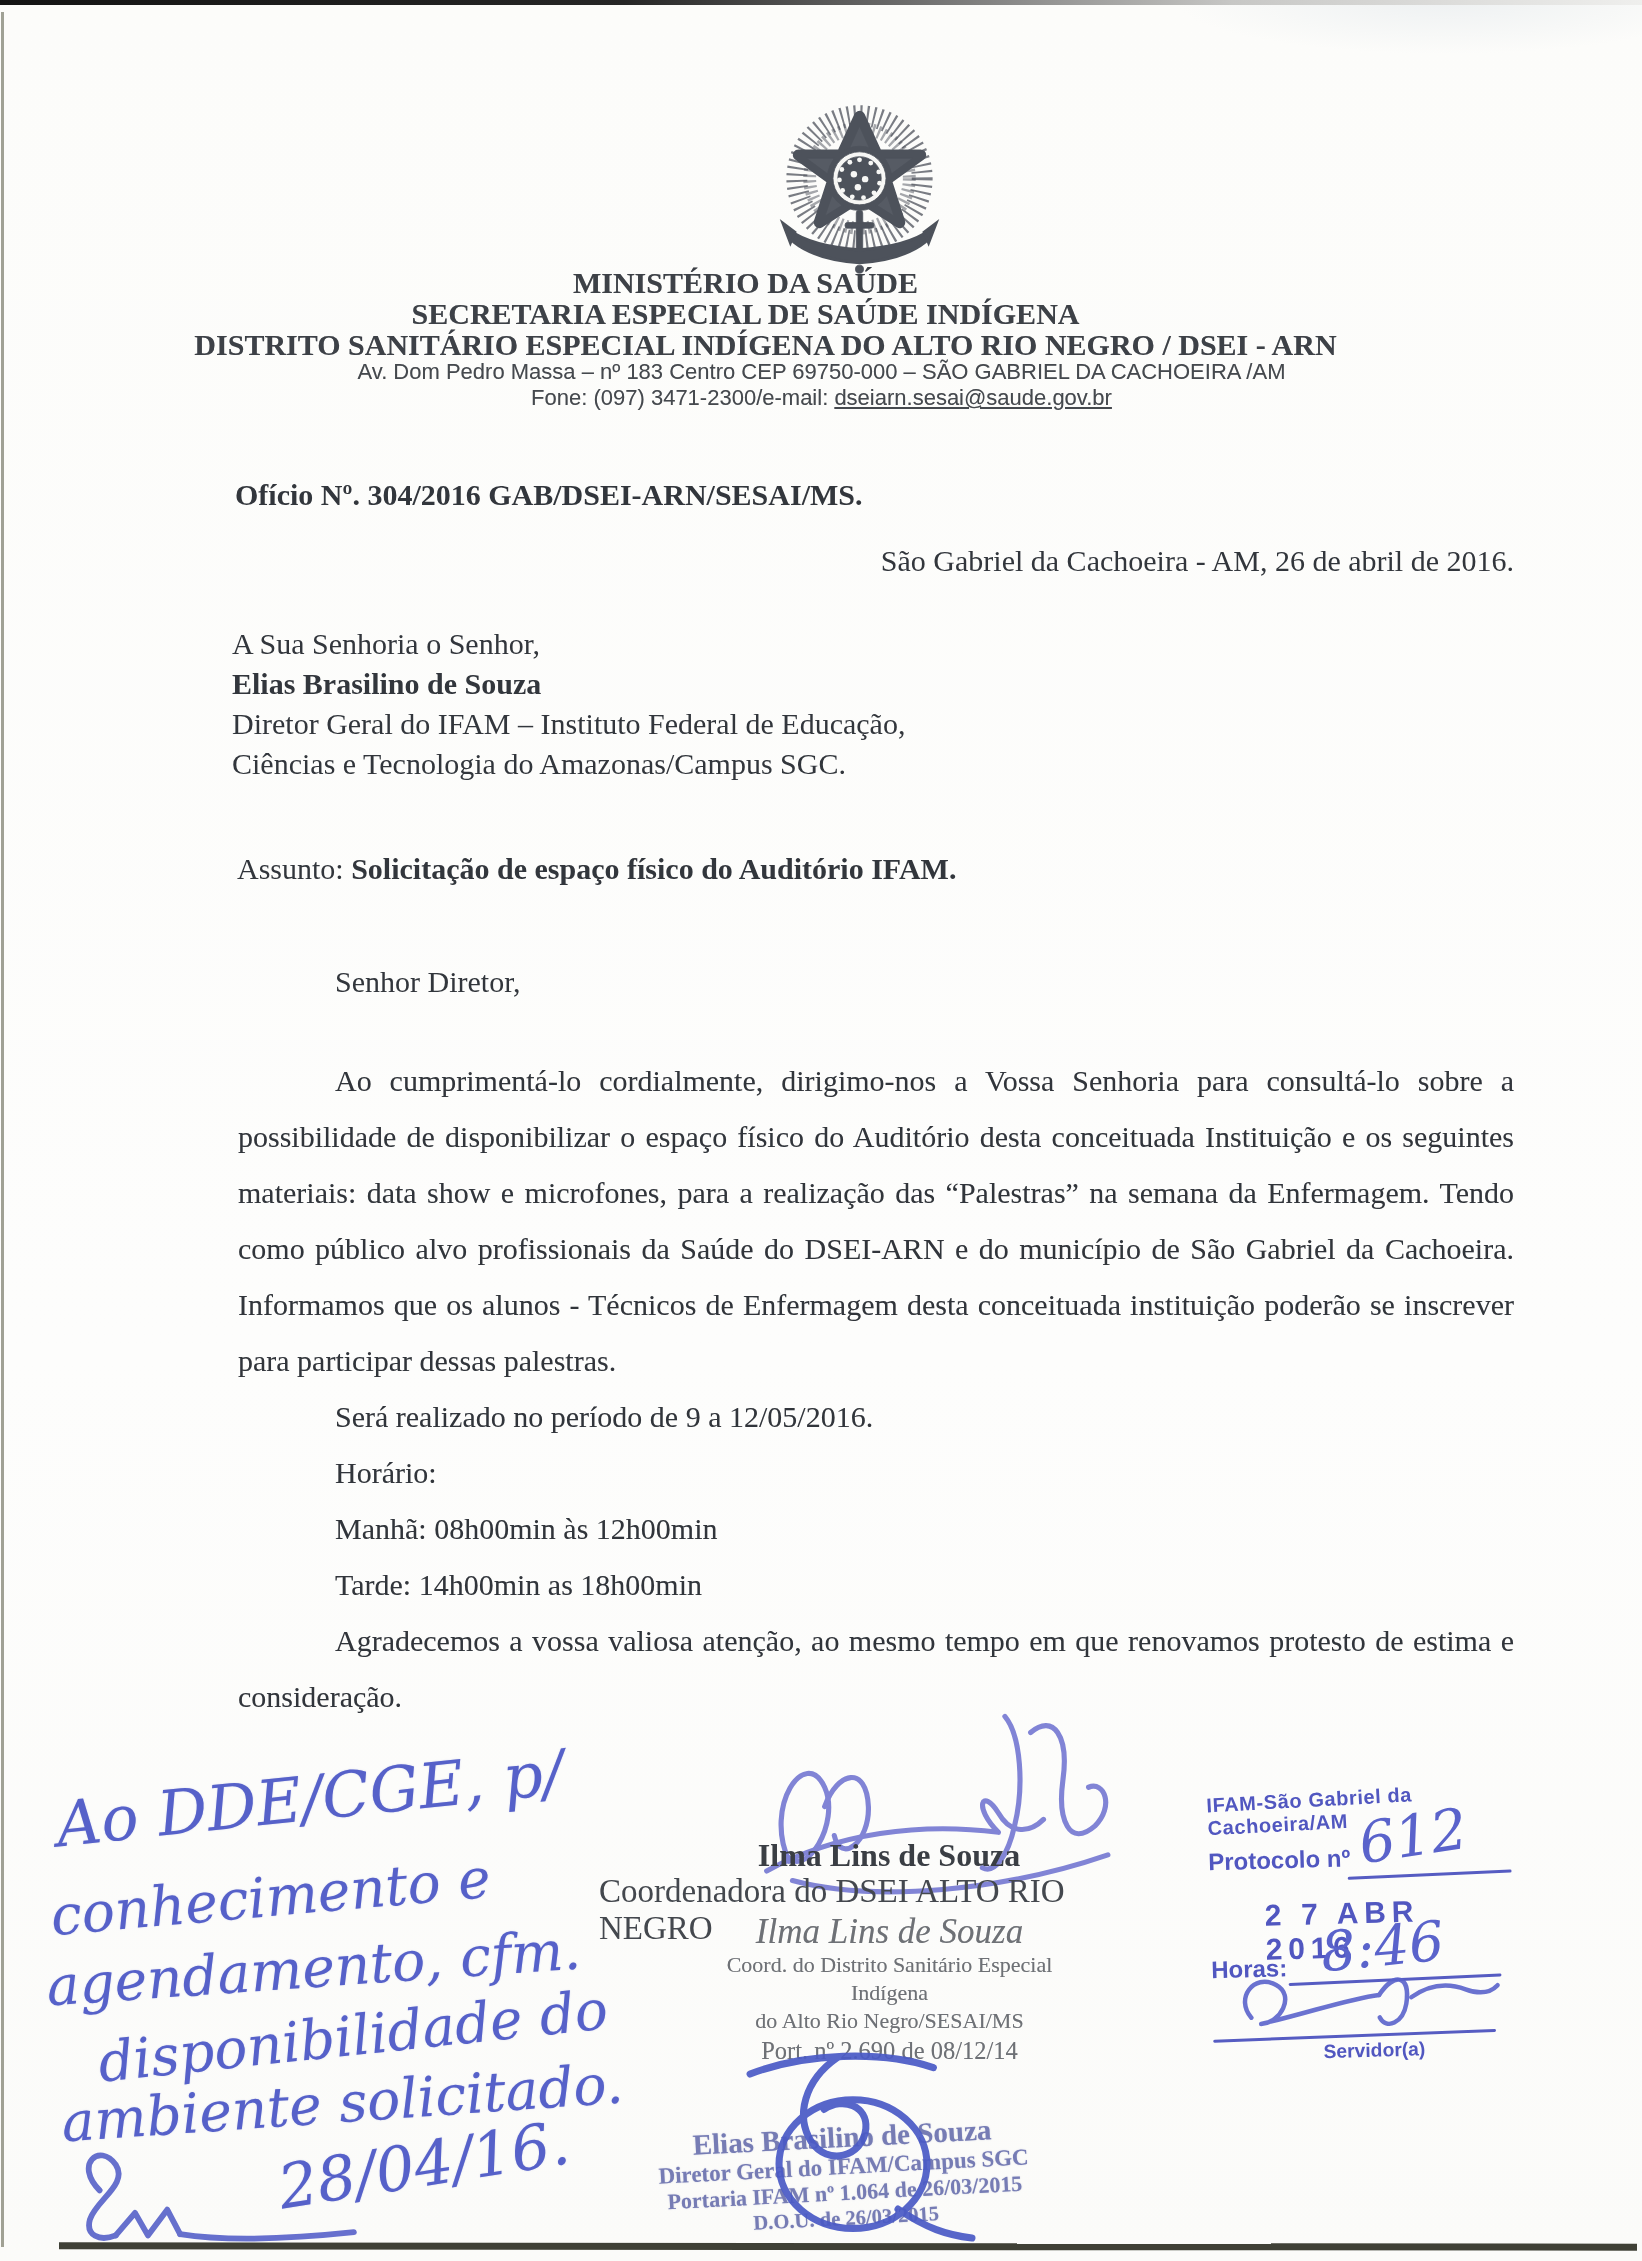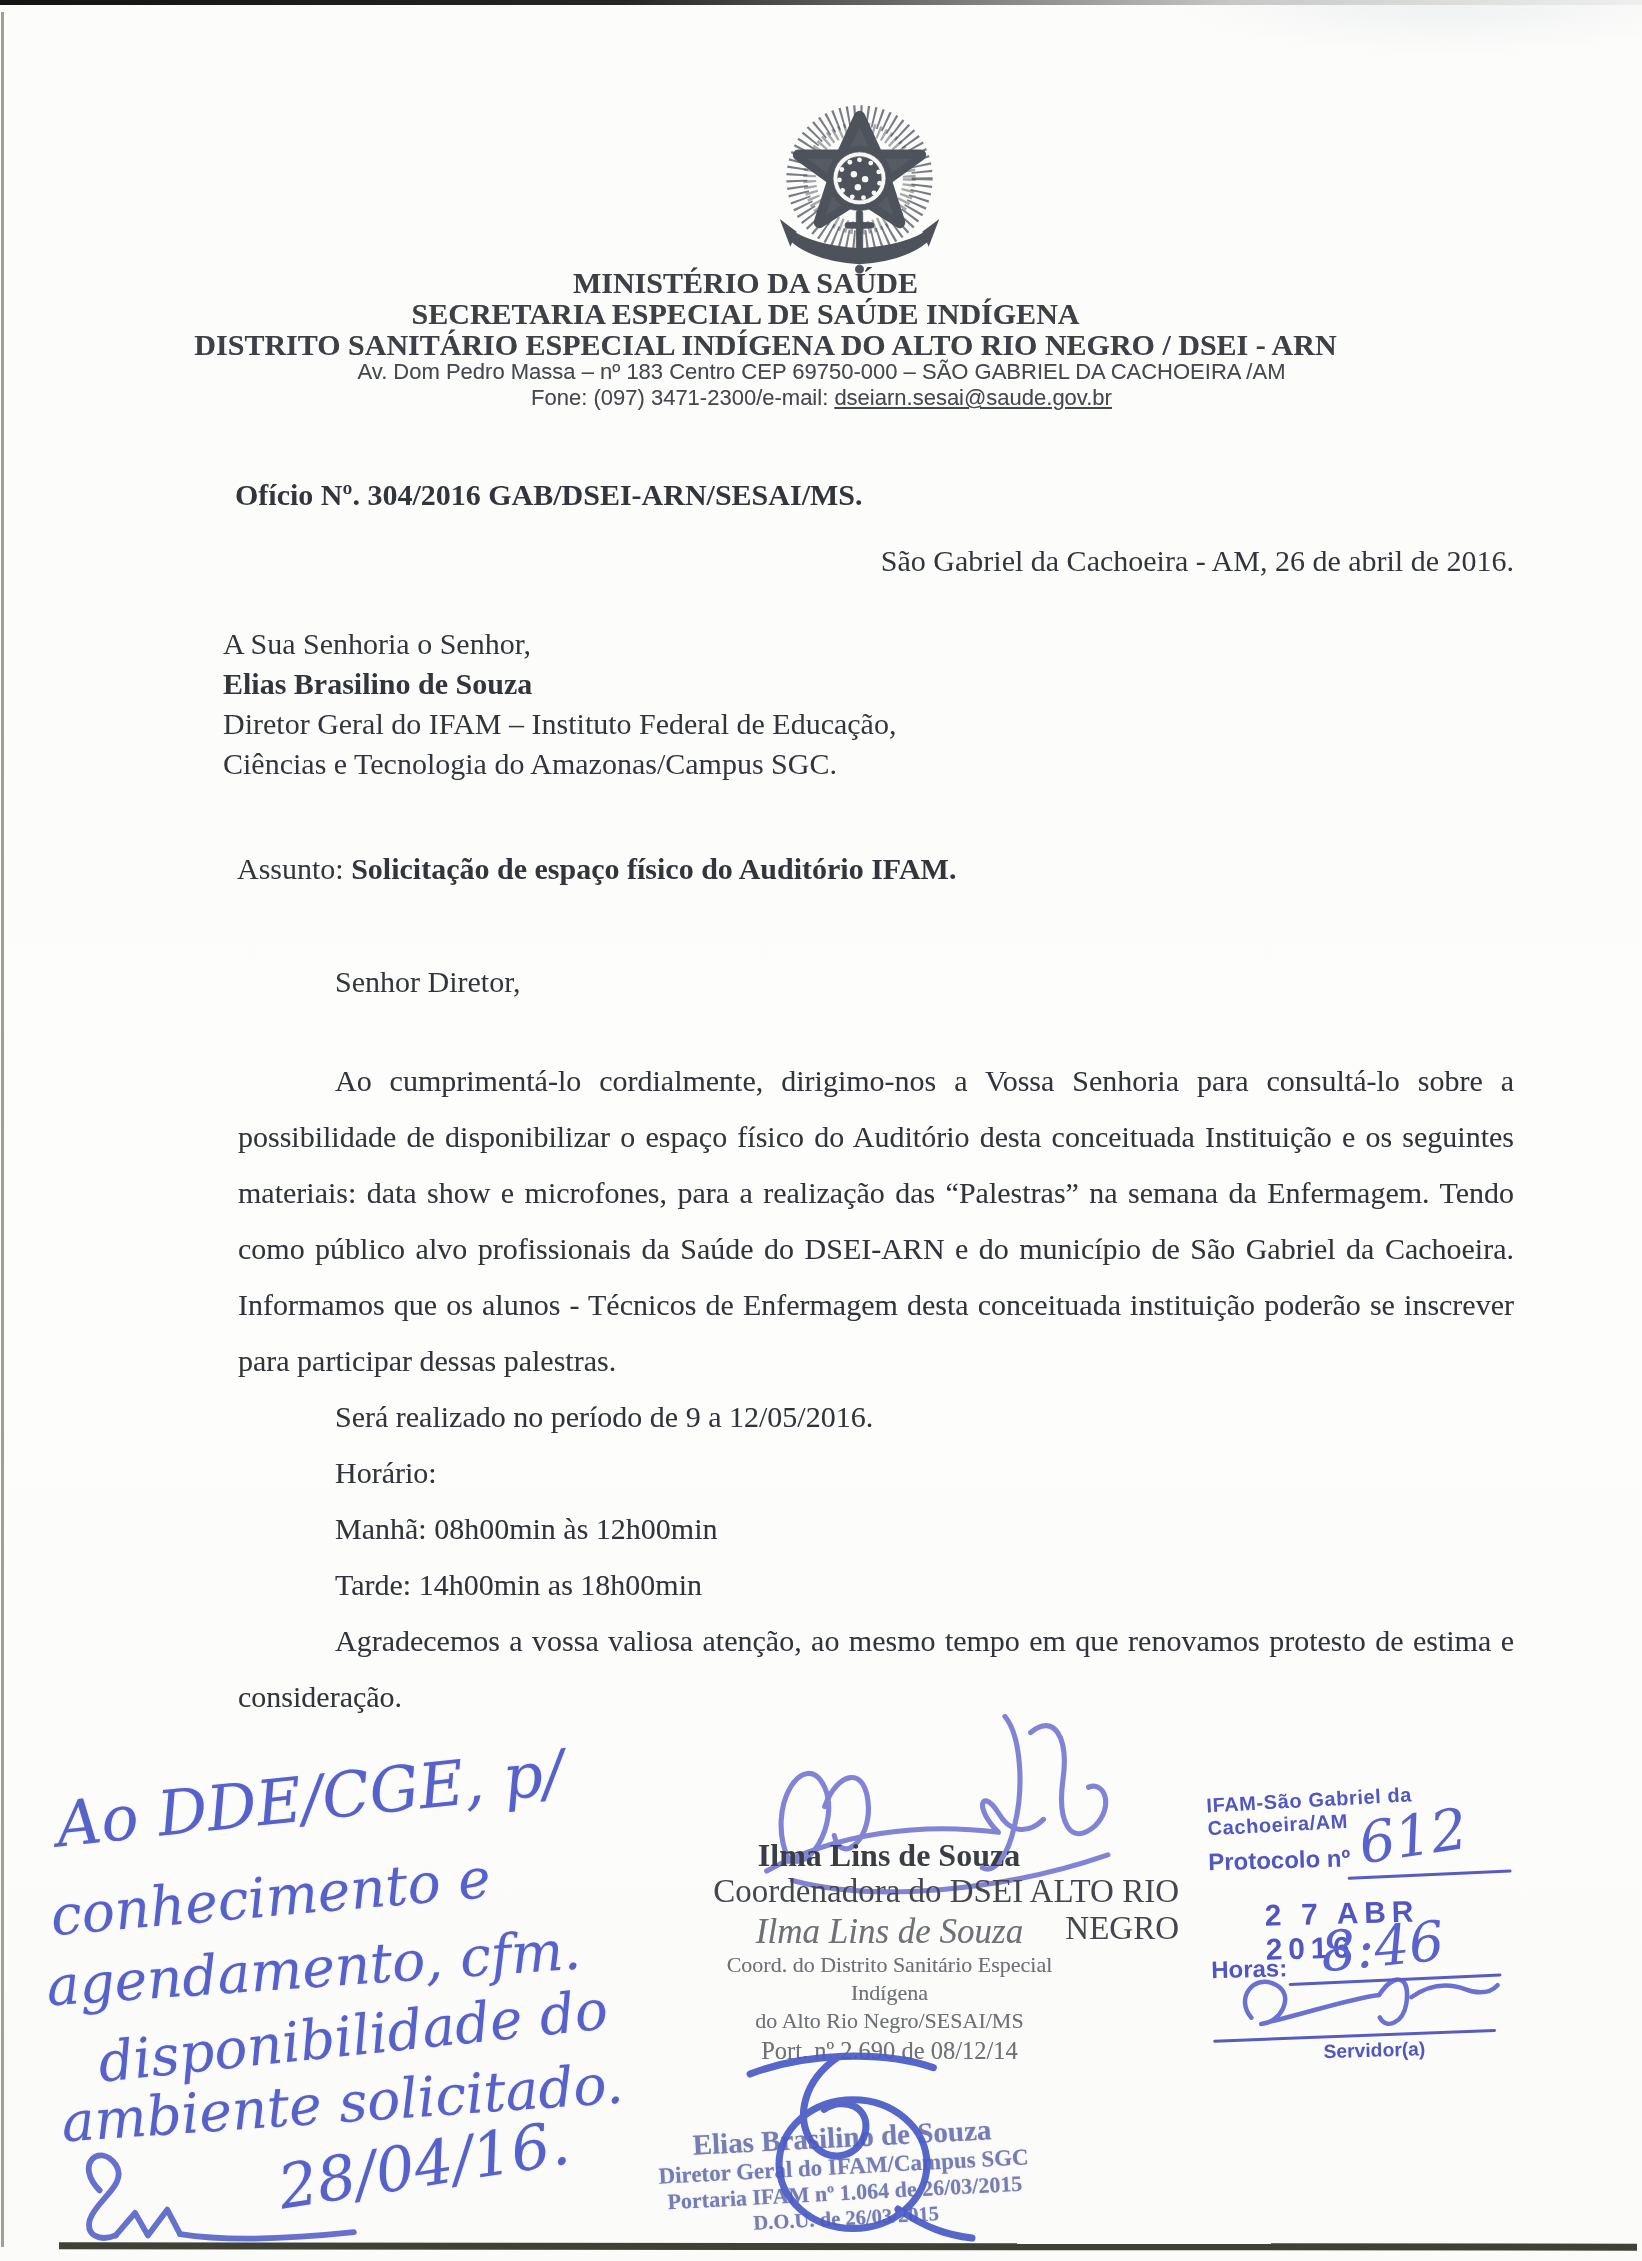--- a/index.html
+++ b/index.html
@@ -19,32 +19,32 @@
   .scan-bottom{top:2243px;left:59px;width:1578px;height:7px;background:#3f4036;transform:rotate(.05deg);}
   
   .hline{width:1491px;text-align:center;font-weight:bold;font-size:30px;color:#3d4147;
     text-shadow:0 0 0.6px rgba(70,70,75,.35);}
   .haddr{width:1643px;text-align:center;font-family:"Liberation Sans",sans-serif;
     font-size:22px;color:#45494e;text-shadow:0 0 0.6px rgba(70,70,75,.3);}
   .haddr .email{text-decoration:underline;}
   
   .ref{left:235px;top:478px;font-weight:bold;font-size:30px;}
   .dateline{right:129px;top:544px;font-size:30px;}
-  .addr-block{left:223px;top:624px;font-size:30px;line-height:40px;}
+  .addr-block{left:232px;top:624px;font-size:30px;line-height:40px;}
   .addr-block .strong{font-weight:bold;}
   .subject{left:237px;top:852px;font-size:30px;}
   .subject b{font-weight:bold;}
   .salutation{left:335px;top:965px;font-size:30px;}
   .body-wrap{left:238px;top:1053px;width:1276px;font-size:30px;line-height:56px;
     text-align:justify;color:#31353b;text-shadow:0 0 0.6px rgba(60,60,65,.25);}
   .body-wrap p{margin:0;text-indent:97px;}
   .body-wrap .line{padding-left:97px;}
   
   .sig-name{left:599px;top:1837px;width:580px;text-align:center;font-weight:bold;font-size:32px;color:#3a3e44;}
-  .sig-title{left:599px;top:1873px;width:580px;text-align:right;font-size:33px;color:#44484e;}
+  .sig-title{left:599px;top:1873px;width:580px;text-align:left;font-size:33px;color:#44484e;}
   .sig-stamp{left:696px;top:1912px;width:387px;text-align:center;color:#6e7176;
     text-shadow:0 0 0.6px rgba(110,113,118,.4);}
   .sig-stamp .l1{font-style:italic;font-size:35px;line-height:39px;}
   .sig-stamp .l2{font-size:22px;line-height:28px;}
   .sig-stamp .l3{font-size:22px;line-height:28px;}
   .sig-stamp .l4{font-size:24.5px;line-height:32px;}
   
   .pstamp{left:1210px;top:1786px;width:309px;height:277px;transform:rotate(-1.6deg);
     color:#5157c0;font-family:"Liberation Sans",sans-serif;}
   .pstamp .org{font-size:20px;font-weight:bold;transform:rotate(-1.5deg);letter-spacing:0.6px;}

